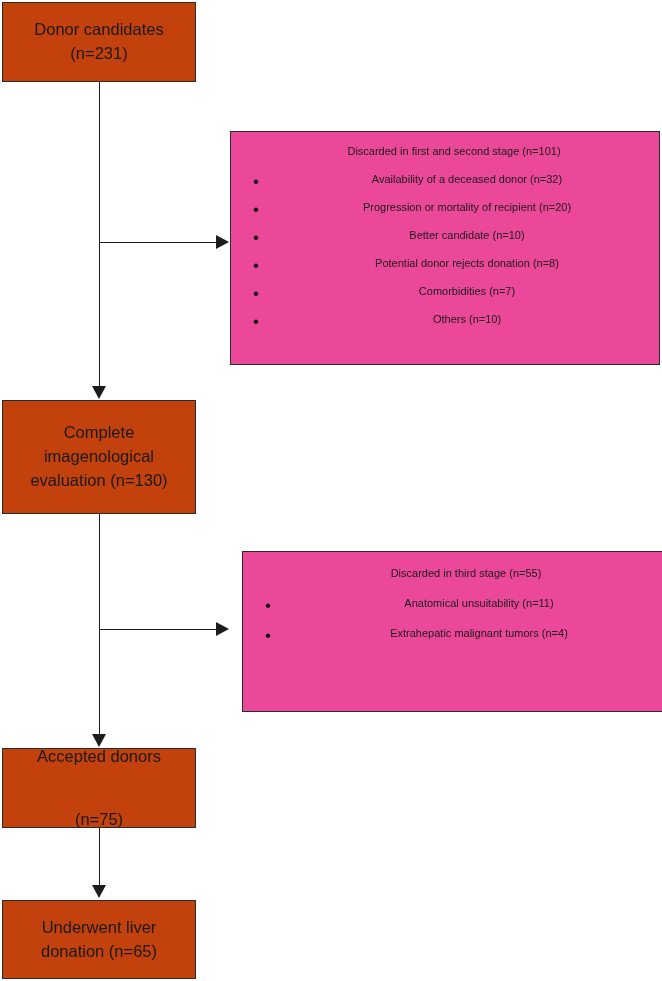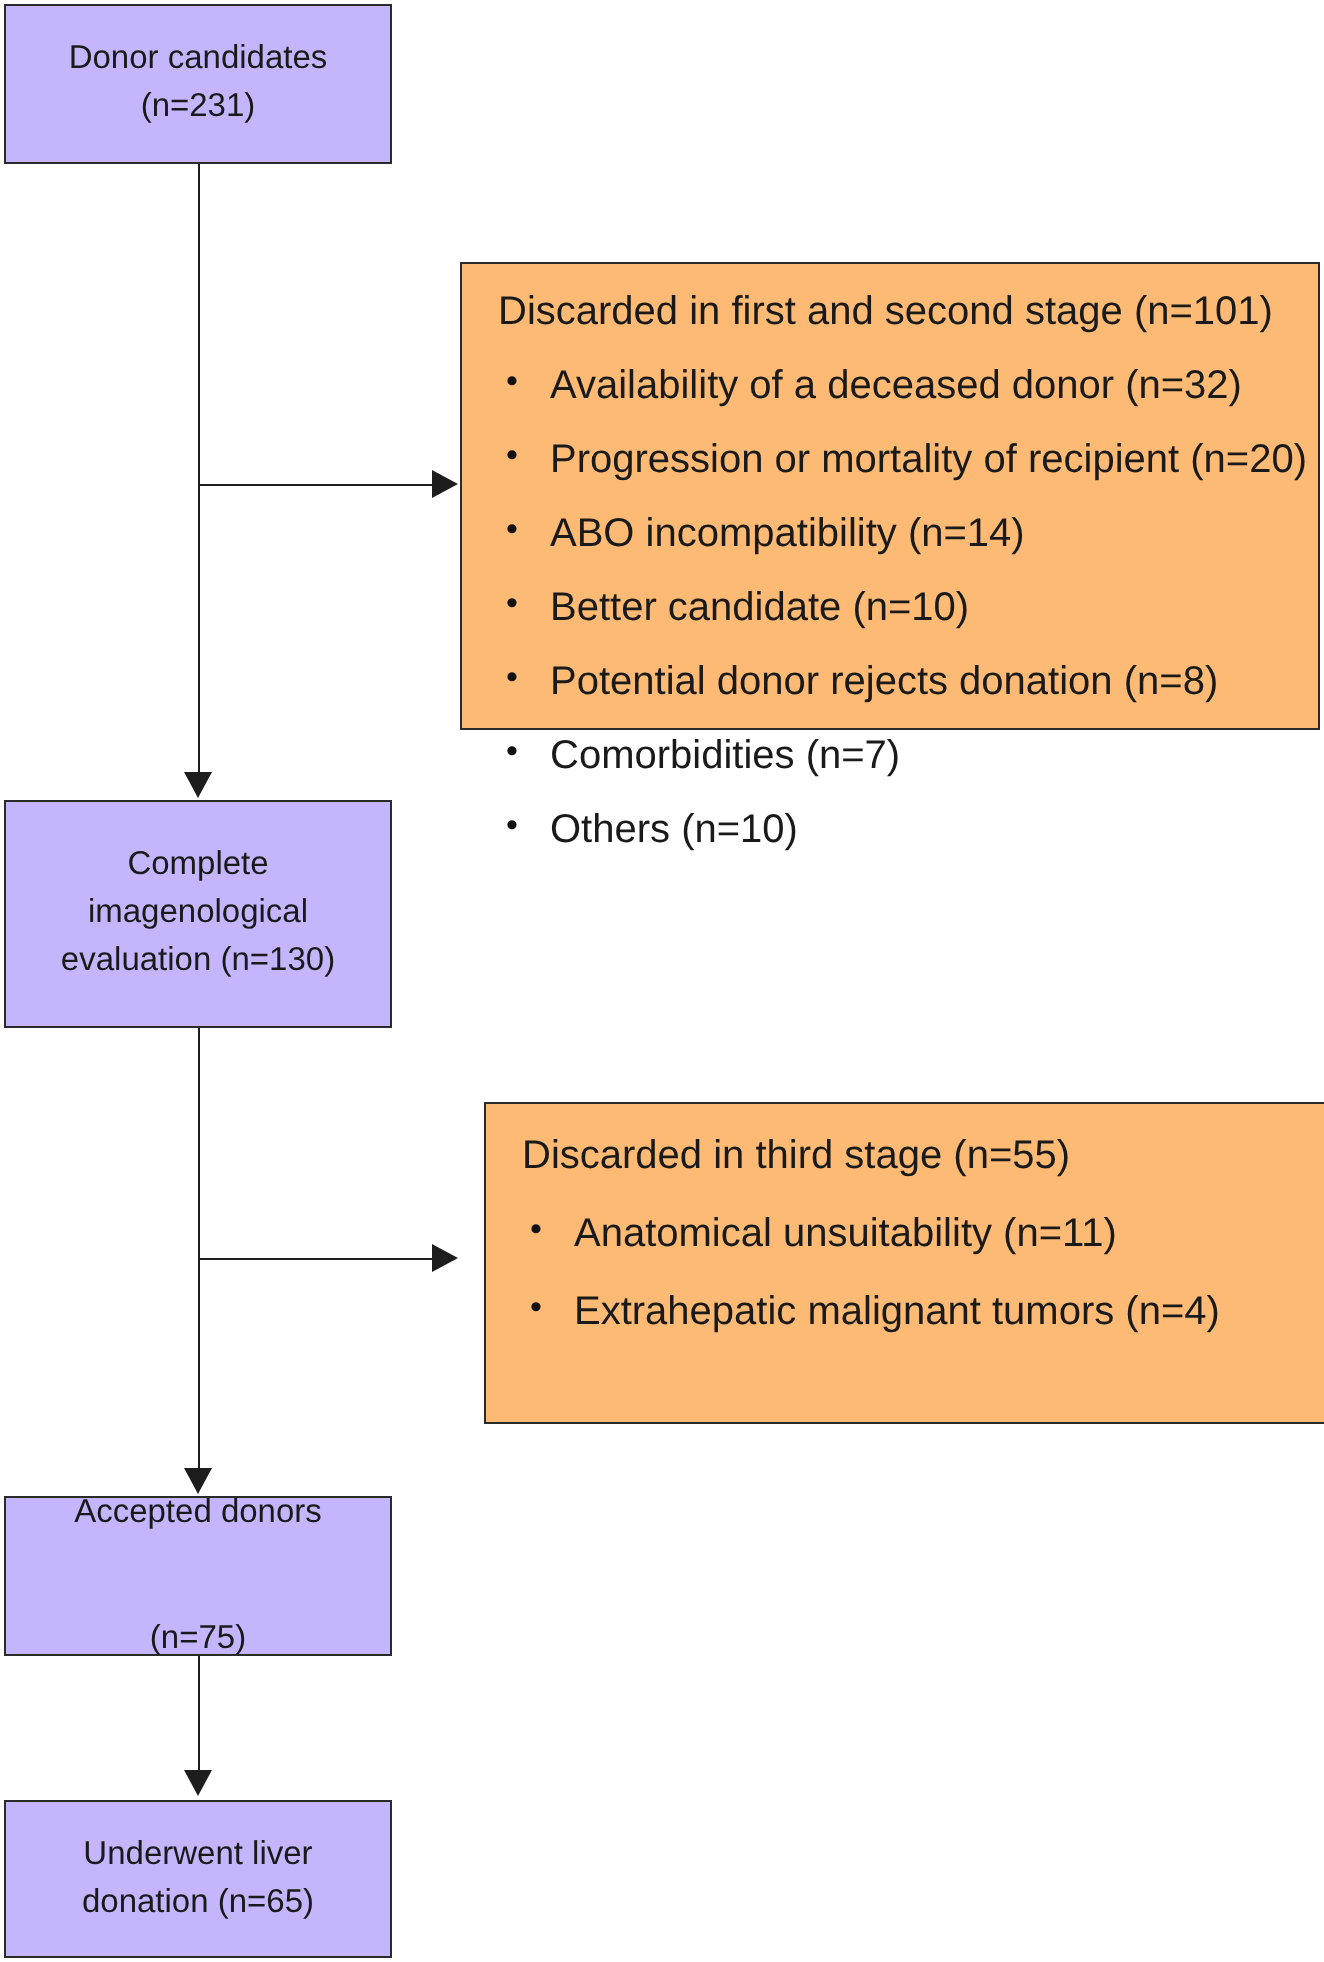--- a/index.html
+++ b/index.html
@@ -15,41 +15,41 @@
     position: relative;
     width: 662px;
     height: 981px;
     overflow: hidden;
     background: #ffffff;
   }
   .node {
     position: absolute;
     box-sizing: border-box;
     border: 1.5px solid #2b2b2b;
-    background: #c4b5fd;
+    background: #c2410c;
     display: flex;
     flex-direction: column;
     align-items: center;
     justify-content: center;
     text-align: center;
     font-size: 16.5px;
     line-height: 1.45;
     color: #1a1a1a;
   }
   .node .line {
     display: block;
     white-space: nowrap;
   }
   .list-node {
     position: absolute;
     box-sizing: border-box;
     border: 1.5px solid #2b2b2b;
-    background: #fdba74;
-    text-align: left;
-    font-size: 20px;
+    background: #ec4899;
+    text-align: center;
+    font-size: 11px;
     color: #1a1a1a;
   }
   .list-title {
     display: block;
     margin: 0;
     padding: 0;
     white-space: nowrap;
     line-height: 1.0;
   }
   ul.bullets {
@@ -177,21 +177,20 @@
   <div class="node" id="node-underwent-liver">
     <span class="line">Underwent liver</span>
     <span class="line">donation (n=65)</span>
   </div>
 
   <div class="list-node" id="discard-first-second">
     <span class="list-title">Discarded in first and second stage (n=101)</span>
     <ul class="bullets">
       <li>Availability of a deceased donor (n=32)</li>
       <li>Progression or mortality of recipient (n=20)</li>
-      <li>ABO incompatibility (n=14)</li>
       <li>Better candidate (n=10)</li>
       <li>Potential donor rejects donation (n=8)</li>
       <li>Comorbidities (n=7)</li>
       <li>Others (n=10)</li>
     </ul>
   </div>
 
   <div class="list-node" id="discard-third">
     <span class="list-title">Discarded in third stage (n=55)</span>
     <ul class="bullets">

